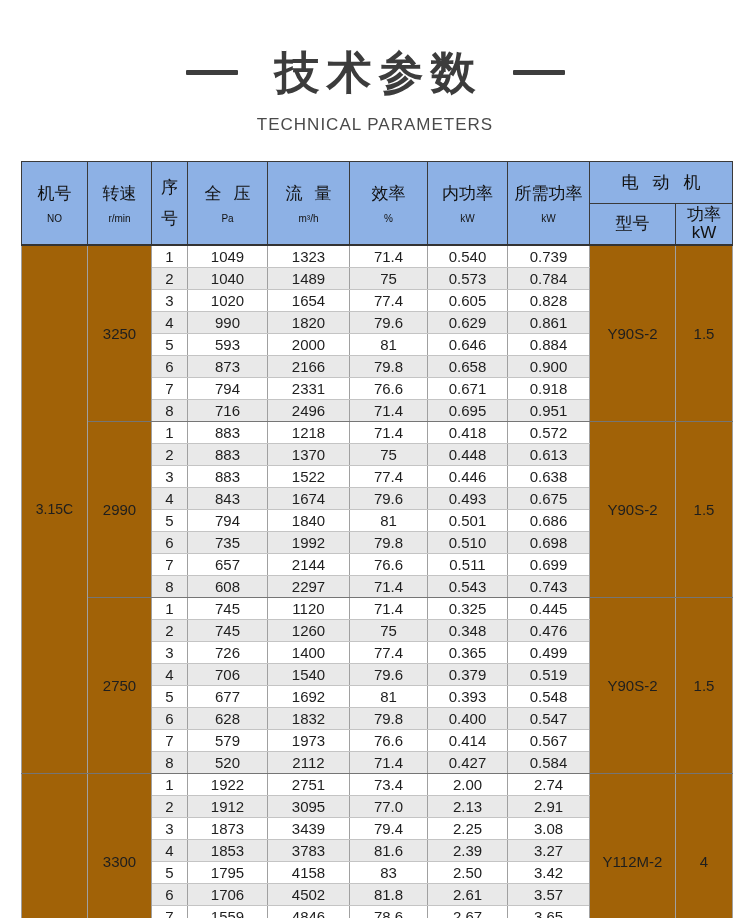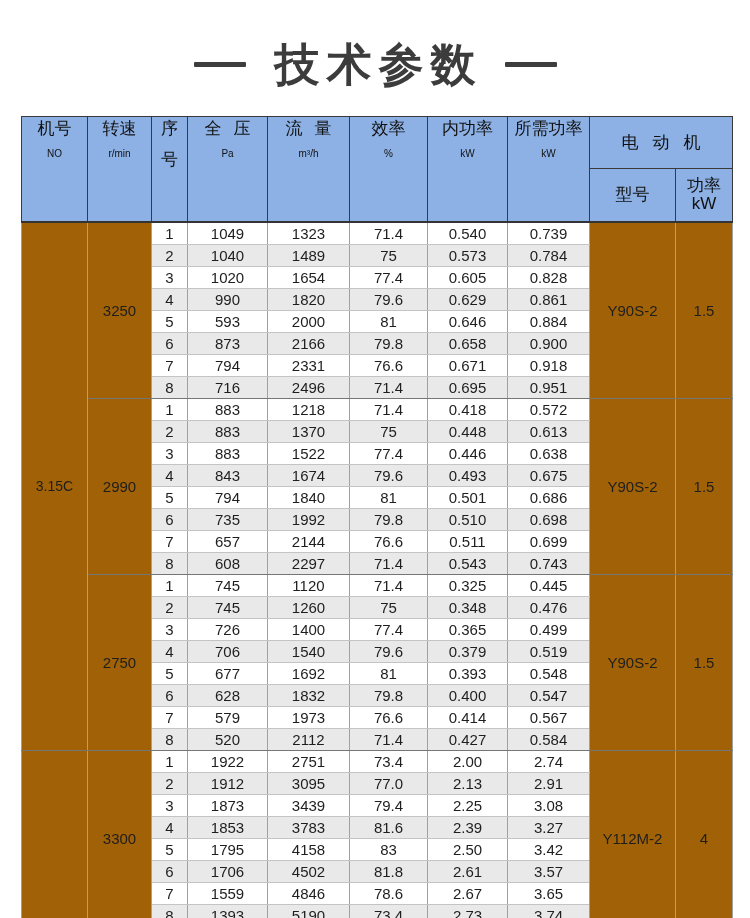--- a/index.html
+++ b/index.html
@@ -5,39 +5,39 @@
   html,body { margin:0; padding:0; background:#ffffff; }
   .page {
     position:relative; width:750px; height:918px; overflow:hidden;
     background:#ffffff; font-family:"Liberation Sans","DejaVu Sans",sans-serif;
   }
   
   .title-block { padding-top:40px; text-align:center; }
   .title-row { display:flex; align-items:center; justify-content:center; gap:22px; }
   .dash { width:52px; height:5px; background:#3d3d3d; border-radius:1px; }
   .page-title {
-    margin:0; font-size:45px; font-weight:bold; color:#3c3c3c;
+    margin:8px; font-size:45px; font-weight:bold; color:#3c3c3c;
     letter-spacing:7px; padding-left:7px; line-height:1.1;
   }
   .subtitle { margin-top:9px; font-size:17px; color:#4a4a4a; letter-spacing:1px; }
 
   
   table.params {
     border-collapse:collapse; table-layout:fixed;
     margin:26px 0 0 21px; width:711px;
     border:1px solid #555555;
   }
   
   thead th {
     background:#8DB1E5; border:1px solid #3a3a3a; color:#111111;
     font-weight:normal; padding:0; vertical-align:middle;
   }
   thead { border-bottom:2px solid #333333; }
   thead tr { height:42px; }
-  .stack2 { display:flex; flex-direction:column; justify-content:flex-start; gap:8px; height:104px; }
+  .stack2 { display:flex; flex-direction:column; justify-content:center; gap:8px; height:80px; }
   .stack2 .zh { font-size:17px; }
   .stack2 .en { font-size:10px; }
   .wide2 { letter-spacing:12px; padding-left:12px; }
   .wide3 { letter-spacing:14px; padding-left:14px; font-size:17px; }
   .motor-model-h { font-size:17px; }
   .tight { display:flex; flex-direction:column; line-height:1.05; font-size:17px; }
 
   
   tbody { background:#ffffff; }
   tbody td {
@@ -55,20 +55,21 @@
 <body>
 
 <div class="page">
 
   <div class="title-block">
     <div class="title-row">
       <span class="dash"></span>
       <h1 class="page-title">技术参数</h1>
       <span class="dash"></span>
     </div>
+    <div class="subtitle">TECHNICAL PARAMETERS</div>
   </div>
 
   <table class="params">
     <colgroup>
       <col style="width:66px">
         <col style="width:64px">
         <col style="width:36px">
       <col style="width:80px">
         <col style="width:82px">
         <col style="width:78px">

